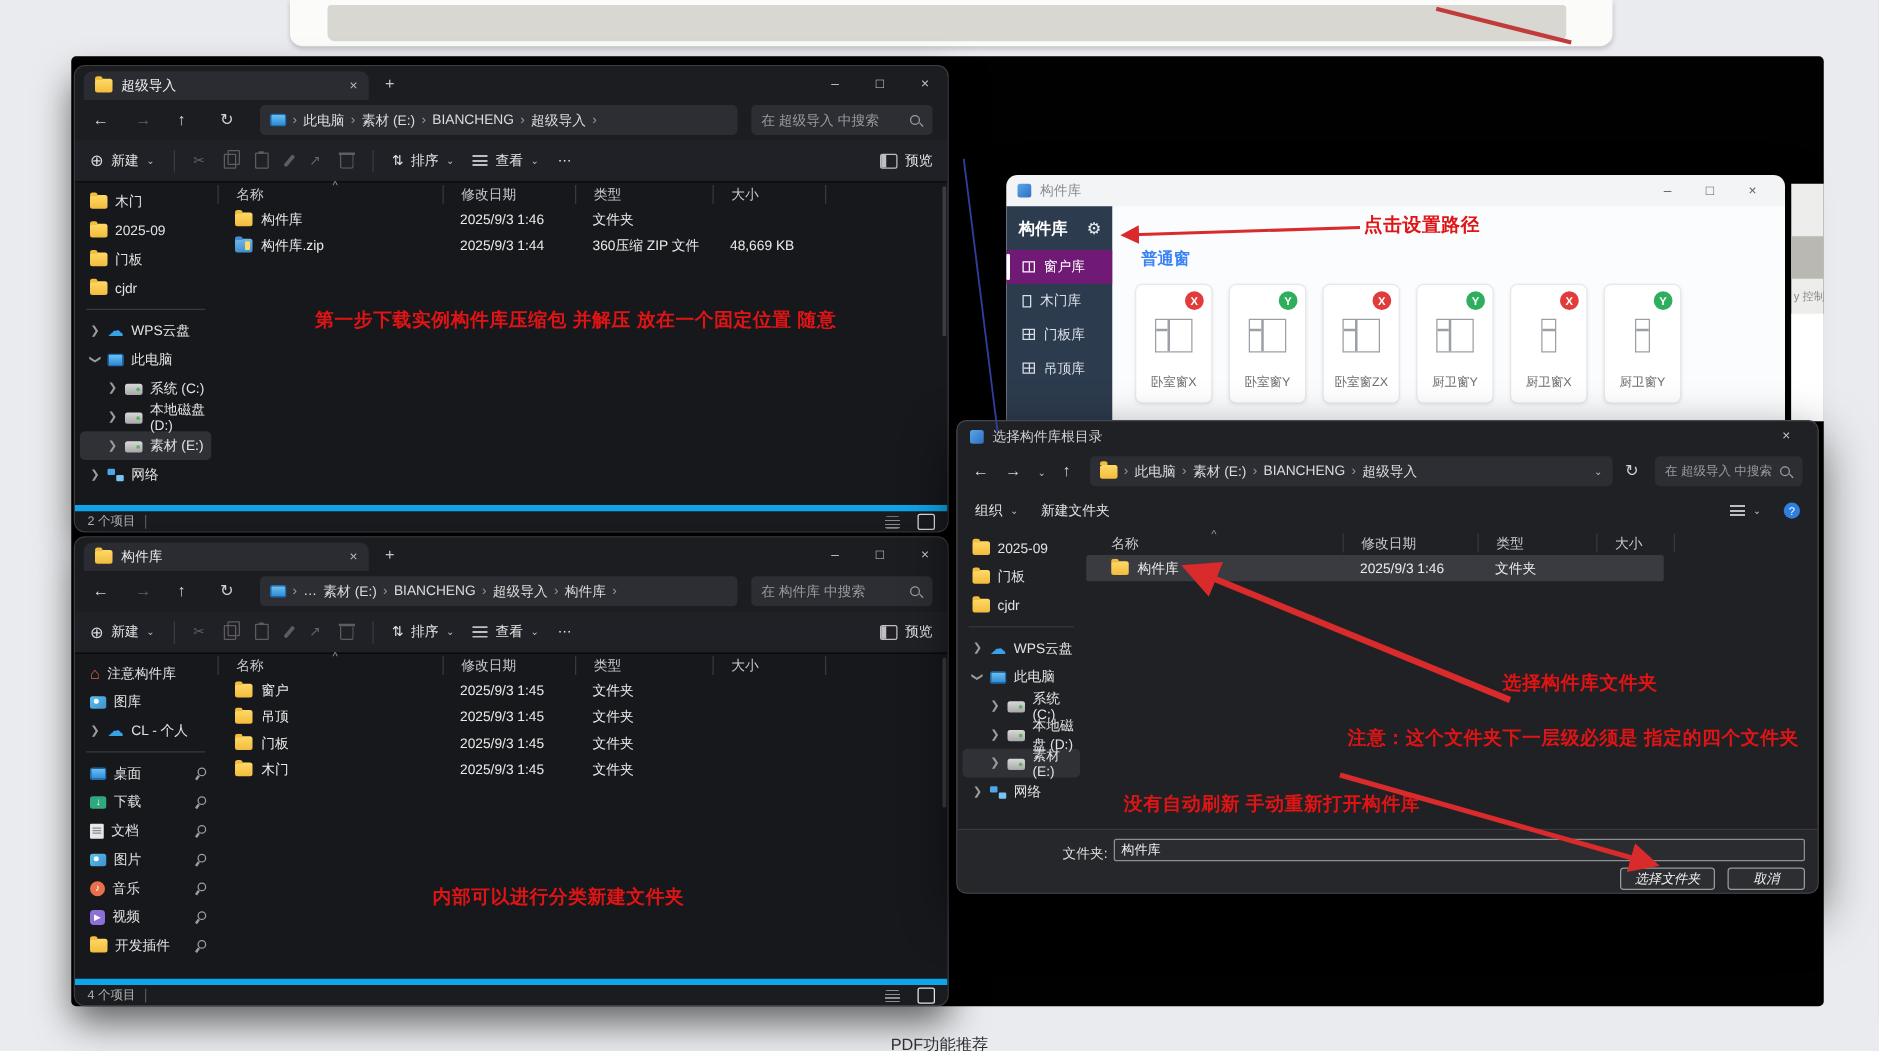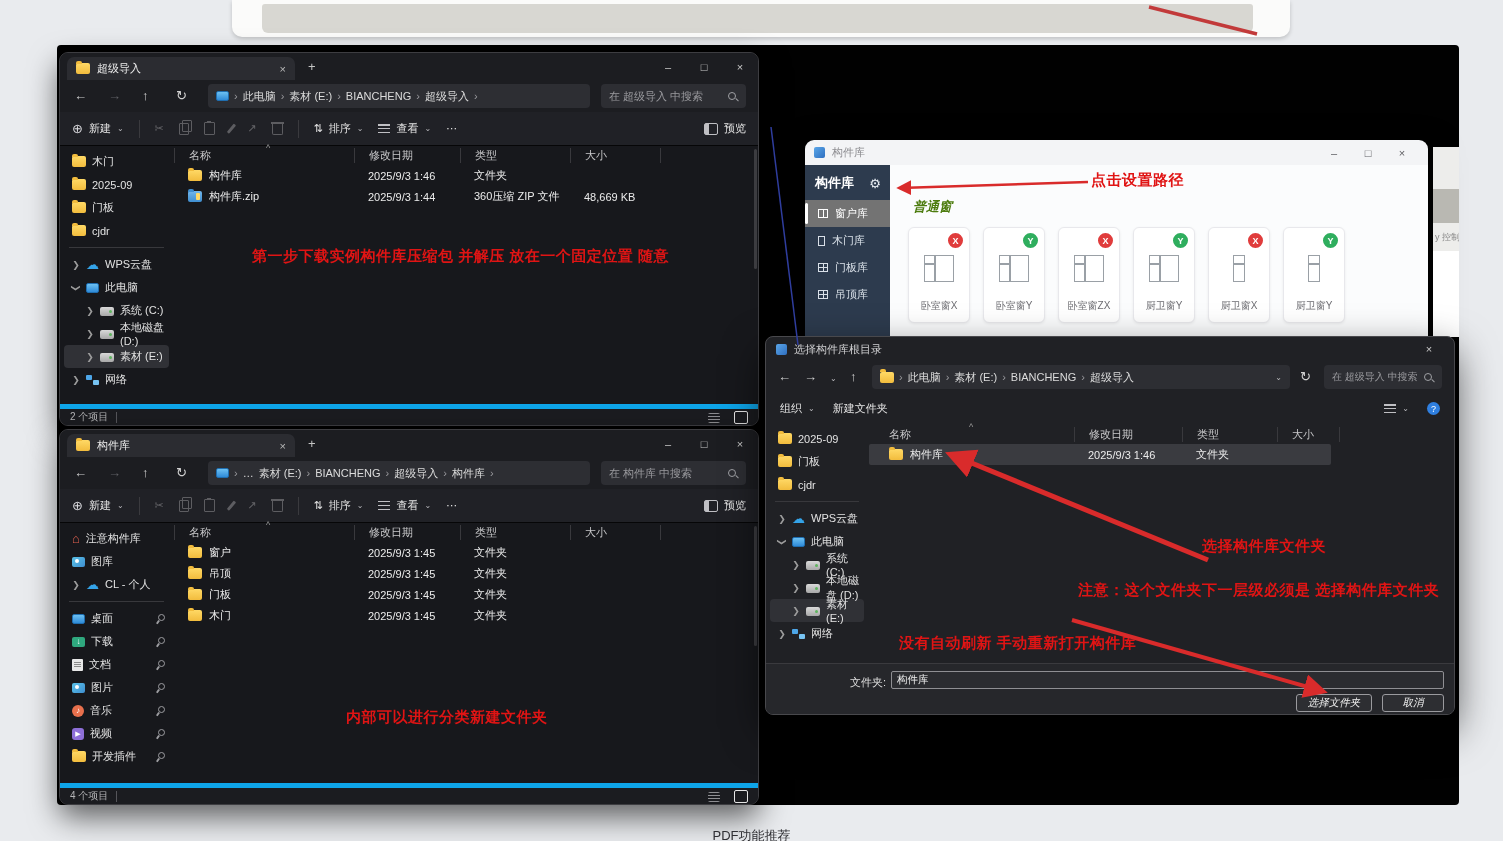--- a/index.html
+++ b/index.html
@@ -98,30 +98,30 @@
   
   .appwin{position:absolute;left:805px;top:140px;width:623px;height:560px;background:#f3f4f6;border-radius:9px;box-shadow:0 14px 34px rgba(0,0,0,.55);overflow:hidden;font-size:11px;}
   .apptb{position:absolute;left:0;right:0;top:0;height:25px;display:flex;align-items:center;padding:0 9px;gap:7px;color:#8b8b8f;box-sizing:border-box;}
   .cubeic{width:11px;height:11px;border-radius:2px;background:linear-gradient(135deg,#5aa6e8,#2f6fc0);flex:none;}
   .appctl{margin-left:auto;display:flex;}
   .appctl span{width:34px;text-align:center;color:#5f5f63;font-size:11px;}
   .appside{position:absolute;left:0;top:25px;bottom:0;width:85px;background:#2d3b4e;}
   .apphead{display:flex;align-items:center;justify-content:space-between;padding:9px 9px 8px 10px;color:#fff;font-weight:700;font-size:13px;}
   .gear{color:#e8edf3;font-size:13px;font-weight:400;}
   .aitem{position:relative;display:flex;align-items:center;gap:7px;height:27px;padding-left:13px;color:#d9e0e8;}
-  .aitem.sel{background:#737373;color:#fff;}
+  .aitem.sel{background:#701a75;color:#fff;}
   .aitem.sel::before{content:"";position:absolute;left:0;top:3px;bottom:3px;width:3px;background:#fff;border-radius:2px;}
   .winic{width:10px;height:9px;border:1px solid currentColor;position:relative;flex:none;box-sizing:border-box;}
   .winic::after{content:"";position:absolute;left:4px;top:0;bottom:0;width:1px;background:currentColor;}
   .dooric{width:7px;height:10px;border:1px solid currentColor;flex:none;box-sizing:border-box;}
   .gridic{width:10px;height:9px;border:1px solid currentColor;position:relative;flex:none;box-sizing:border-box;}
   .gridic::before{content:"";position:absolute;left:0;right:0;top:3px;height:1px;background:currentColor;}
   .gridic::after{content:"";position:absolute;left:4px;top:0;bottom:0;width:1px;background:currentColor;}
   .appmain{position:absolute;left:85px;top:25px;right:0;bottom:0;background:#fbfcfd;}
-  .secttl{position:absolute;left:23px;top:33px;font-size:13px;font-weight:700;color:#4d7c0f;font-style:italic;}
+  .secttl{position:absolute;left:23px;top:33px;font-size:13px;font-weight:700;color:#3b82f6;}
   .cards{position:absolute;left:18px;top:62px;display:flex;gap:13px;}
   .card{position:relative;width:60px;height:94px;background:#fff;border:1px solid #e8e8ec;border-radius:6px;box-shadow:0 1px 3px rgba(0,0,0,.07);}
   .badge{position:absolute;top:3px;right:4px;width:15px;height:15px;border-radius:50%;color:#fff;font-size:9px;font-weight:700;display:flex;align-items:center;justify-content:center;border:2px solid #fff;box-sizing:content-box;}
   .bx{background:#e03c3c;} .by{background:#2fae5e;}
   .draw{position:absolute;left:50%;top:27px;transform:translateX(-50%);width:30px;height:27px;border:1.5px solid #9aa0a6;box-sizing:border-box;position:absolute;}
   .draw::before{content:"";position:absolute;left:9px;top:0;bottom:0;width:1.5px;background:#9aa0a6;}
   .draw::after{content:"";position:absolute;left:0;top:7px;width:9px;height:1.5px;background:#9aa0a6;}
   .draw.narrow{width:12px;}
   .draw.narrow::before{display:none;}
   .draw.narrow::after{width:100%;}
@@ -692,21 +692,21 @@
       <div class="flabel">文件夹:</div>
       <input class="finput" value="构件库" style="">
       <div class="dbtn" style="left:530px;width:76px;">选择文件夹</div>
       <div class="dbtn" style="left:616px;width:62px;">取消</div>
     </div>
   </div>
 
   <div class="ann" style="left:252px;top:247px;">第一步下载实例构件库压缩包 并解压 放在一个固定位置 随意</div>
   <div class="ann" style="left:1091px;top:171px;">点击设置路径</div>
   <div class="ann" style="left:1202px;top:537px;">选择构件库文件夹</div>
-  <div class="ann" style="left:1078px;top:581px;">注意：这个文件夹下一层级必须是 选择构件库文件夹</div>
+  <div class="ann" style="left:1078px;top:581px;">注意：这个文件夹下一层级必须是 指定的四个文件夹</div>
   <div class="ann" style="left:899px;top:634px;">没有自动刷新 手动重新打开构件库</div>
   <div class="ann" style="left:346px;top:708px;">内部可以进行分类新建文件夹</div>
 
   <svg id="overlay" viewBox="0 0 1503 841">
     <defs>
       <marker id="ah" markerWidth="7" markerHeight="7" refX="4.5" refY="3" orient="auto" markerUnits="strokeWidth">
         <path d="M0,0 L6,3 L0,6 Z" fill="#d92b2b"></path>
       </marker>
     </defs>
     <line x1="771" y1="127" x2="798" y2="345" stroke="#2f3d9e" stroke-width="1.5"></line>

